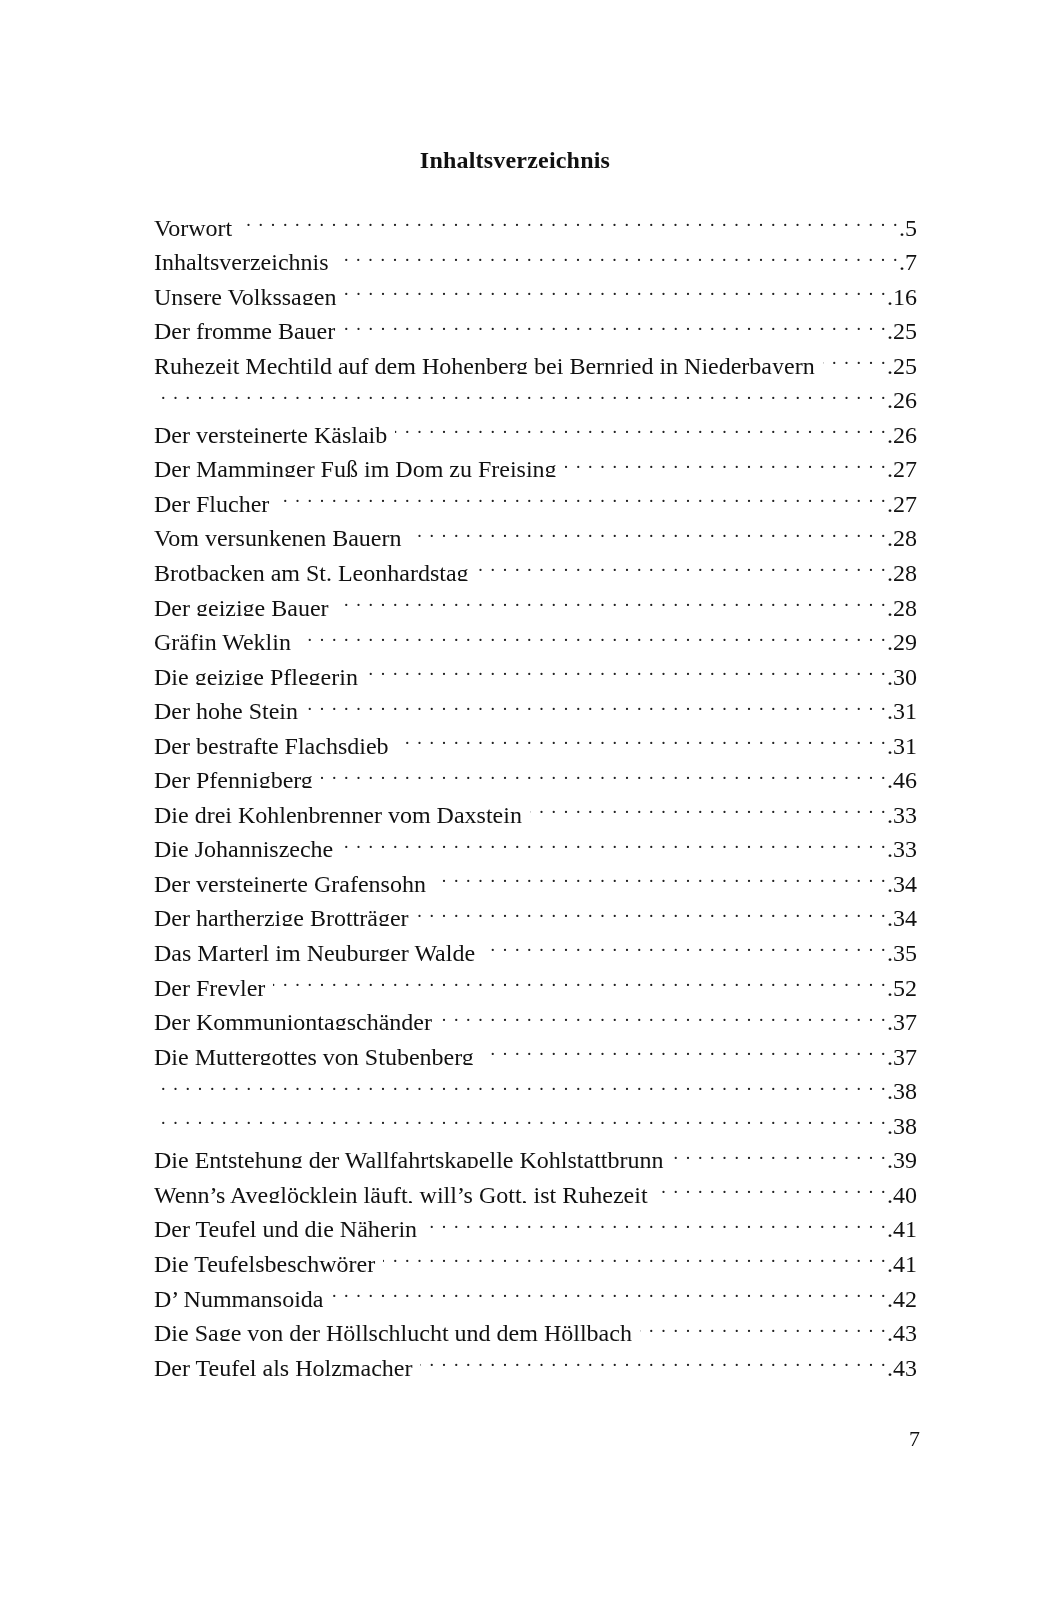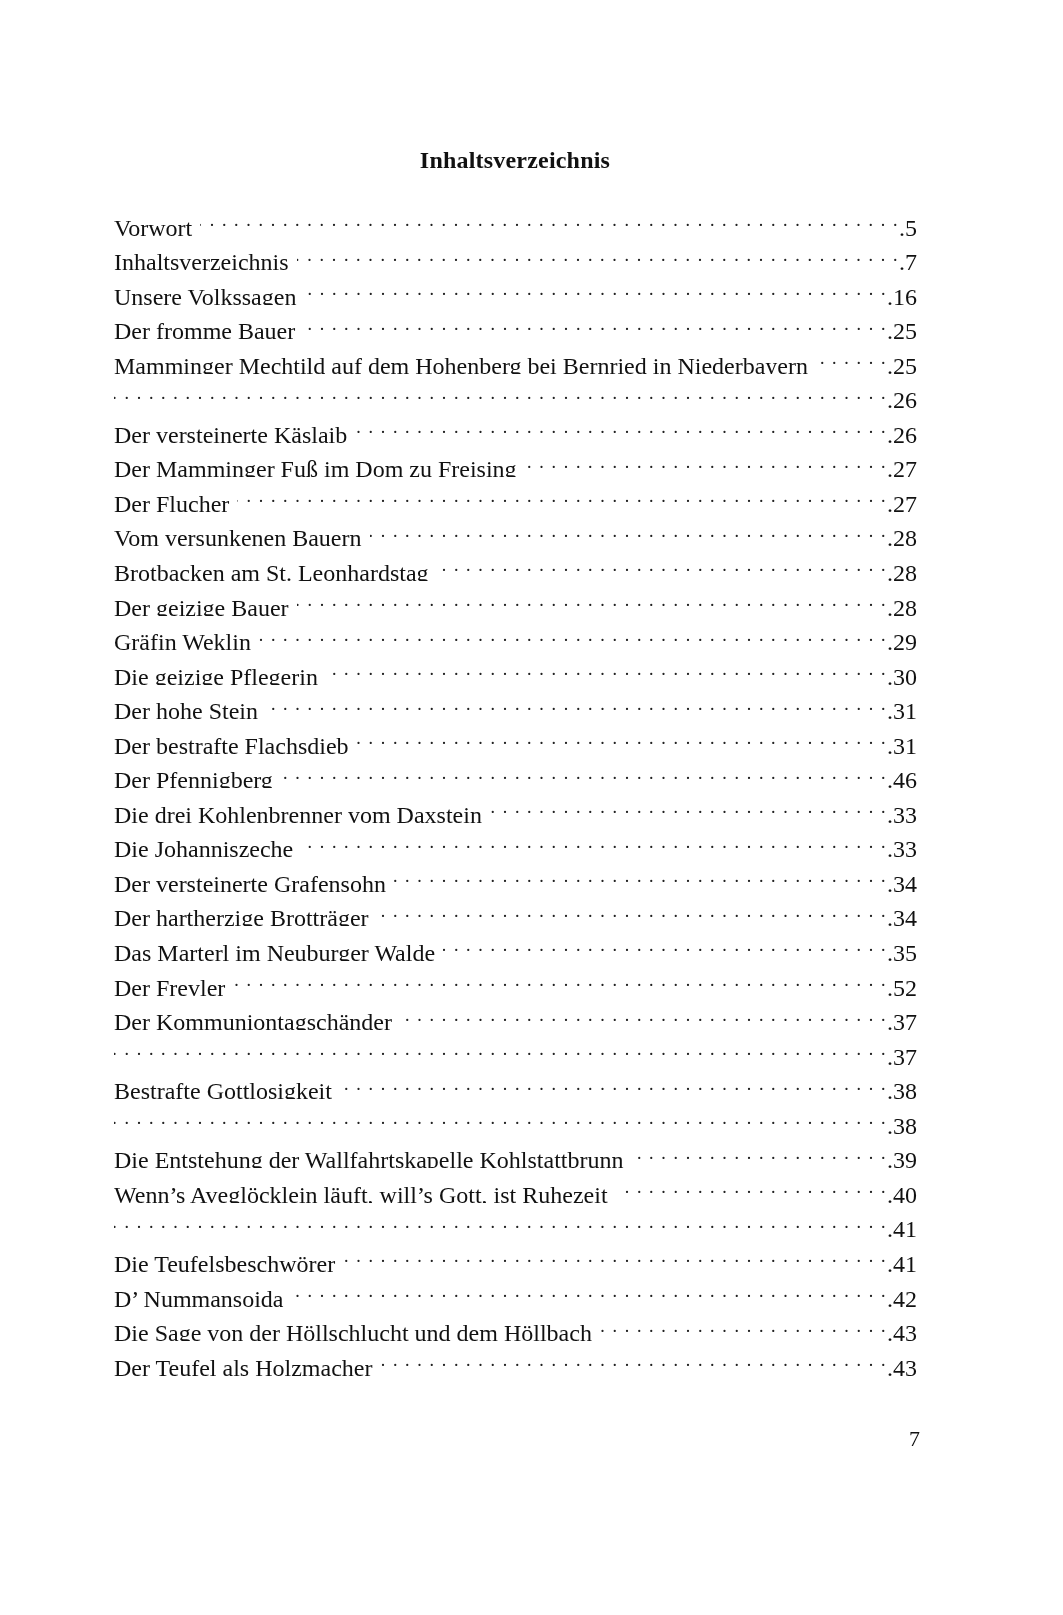--- a/index.html
+++ b/index.html
@@ -35,20 +35,21 @@
       list-style: none;
     }
     .toc-row {
       display: flex;
       align-items: baseline;
       height: 34.55px;
       line-height: 34.55px;
       font-size: 24px;
       white-space: nowrap;
       overflow: hidden;
+      margin-left: 40px;
     }
     .toc-title {
       flex: 0 0 auto;
       padding-right: 8px;
     }
     .toc-leader {
       flex: 1 1 auto;
       overflow: hidden;
       position: relative;
       height: 34.55px;
@@ -100,21 +101,21 @@
       <span class="toc-title">Unsere Volkssagen</span>
       <span class="toc-leader"></span>
       <span class="toc-page">16</span>
     </li>
   <li class="toc-row">
       <span class="toc-title">Der fromme Bauer</span>
       <span class="toc-leader"></span>
       <span class="toc-page">25</span>
     </li>
   <li class="toc-row">
-      <span class="toc-title">Mamminger Mechtild auf dem Hohenberg bei Bernried in Niederbayern</span>
+      <span class="toc-title">Ruhezeit Mechtild auf dem Hohenberg bei Bernried in Niederbayern</span>
       <span class="toc-leader"></span>
       <span class="toc-page">25</span>
     </li>
   <li class="toc-row">
       <span class="toc-leader"></span>
       <span class="toc-page">26</span>
     </li>
   <li class="toc-row">
       <span class="toc-title">Der versteinerte Käslaib</span>
       <span class="toc-leader"></span>
@@ -199,43 +200,44 @@
       <span class="toc-title">Der Frevler</span>
       <span class="toc-leader"></span>
       <span class="toc-page">52</span>
     </li>
   <li class="toc-row">
       <span class="toc-title">Der Kommuniontagschänder</span>
       <span class="toc-leader"></span>
       <span class="toc-page">37</span>
     </li>
   <li class="toc-row">
+      <span class="toc-title">Die Muttergottes von Stubenberg</span>
       <span class="toc-leader"></span>
       <span class="toc-page">37</span>
     </li>
   <li class="toc-row">
-      <span class="toc-title">Bestrafte Gottlosigkeit</span>
       <span class="toc-leader"></span>
       <span class="toc-page">38</span>
     </li>
   <li class="toc-row">
       <span class="toc-leader"></span>
       <span class="toc-page">38</span>
     </li>
   <li class="toc-row">
       <span class="toc-title">Die Entstehung der Wallfahrtskapelle Kohlstattbrunn</span>
       <span class="toc-leader"></span>
       <span class="toc-page">39</span>
     </li>
   <li class="toc-row">
       <span class="toc-title">Wenn’s Aveglöcklein läuft, will’s Gott, ist Ruhezeit</span>
       <span class="toc-leader"></span>
       <span class="toc-page">40</span>
     </li>
   <li class="toc-row">
+      <span class="toc-title">Der Teufel und die Näherin</span>
       <span class="toc-leader"></span>
       <span class="toc-page">41</span>
     </li>
   <li class="toc-row">
       <span class="toc-title">Die Teufelsbeschwörer</span>
       <span class="toc-leader"></span>
       <span class="toc-page">41</span>
     </li>
   <li class="toc-row">
       <span class="toc-title">D’ Nummansoida</span>

